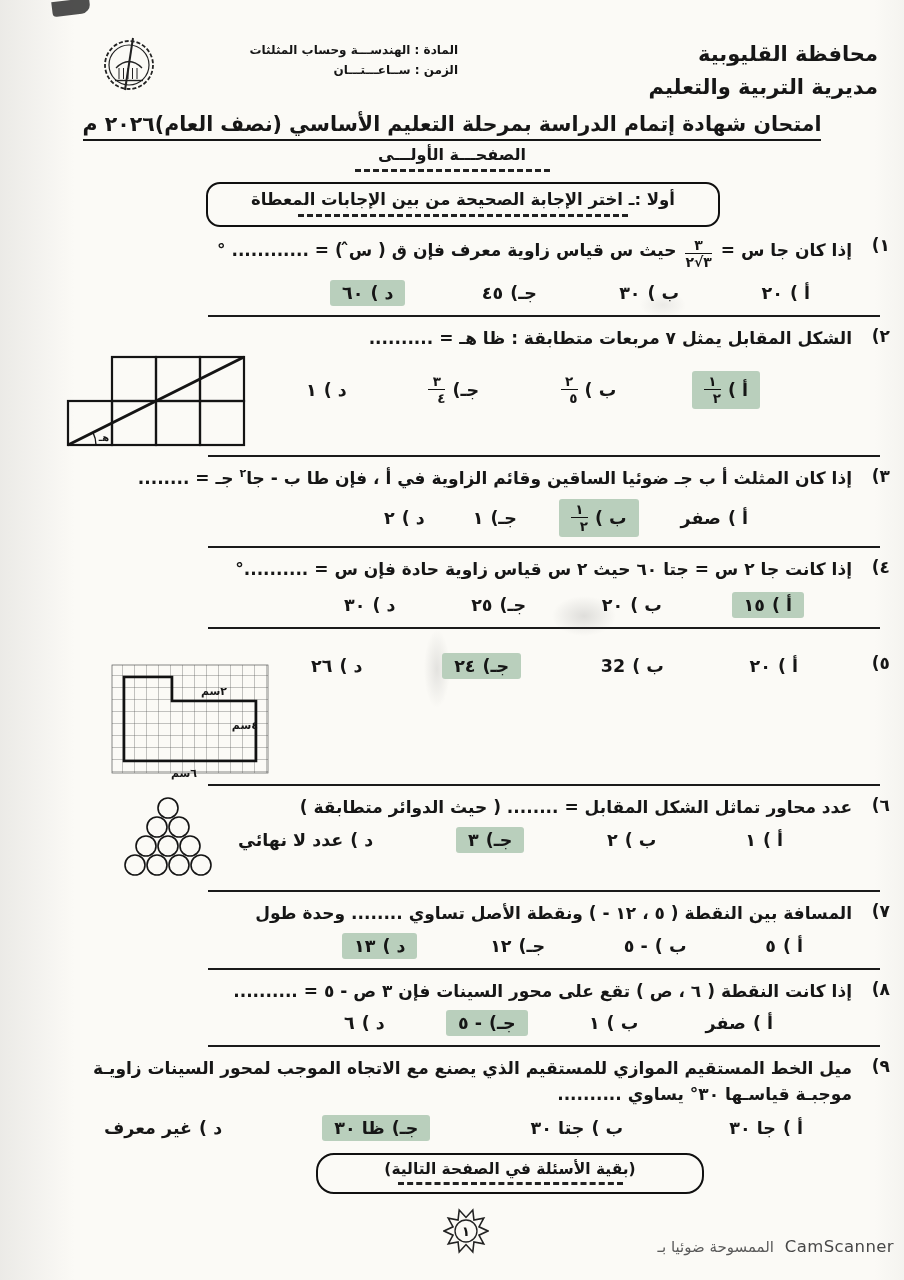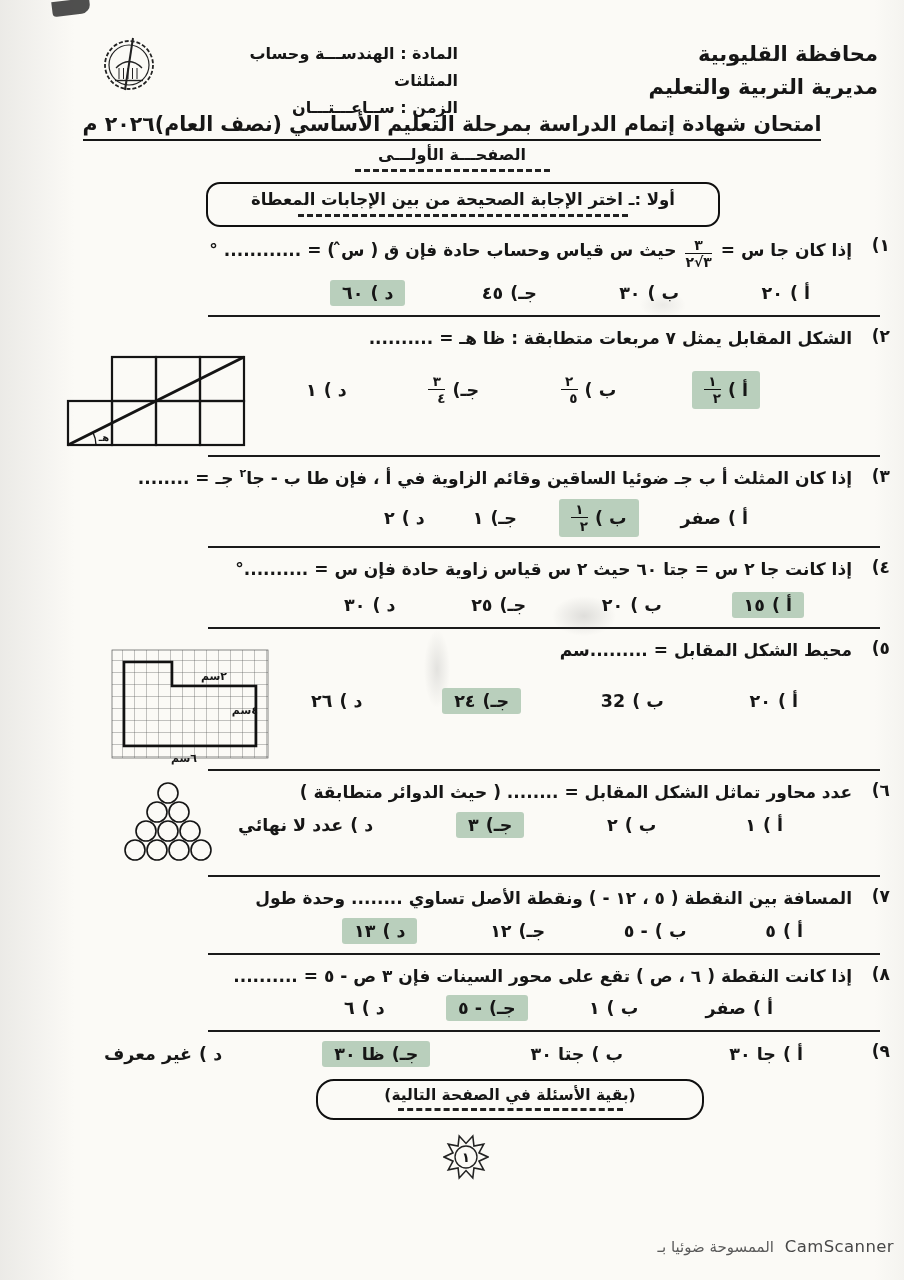--- a/index.html
+++ b/index.html
@@ -21,21 +21,21 @@
   .sm2 { top:630px; left:424px; width:26px; height:78px;
     background:radial-gradient(closest-side, rgba(120,120,120,.18), rgba(0,0,0,0)); }
   .sm3 { top:292px; left:640px; width:46px; height:26px;
     background:radial-gradient(closest-side, rgba(120,120,120,.12), rgba(0,0,0,0)); }
 
   
   .header { position:relative; height:108px; }
   .gov { position:absolute; top:38px; right:26px; text-align:right;
     font-size:21px; line-height:1.55; }
   .meta { position:absolute; top:40px; left:186px; width:272px; text-align:right;
-    font-size:16px; line-height:1.7; }
+    font-size:12px; line-height:1.7; }
   .logo { position:absolute; top:36px; left:102px; }
 
   .title { text-align:center; font-size:20.5px; margin-top:4px; }
   .title span { border-bottom:2.5px solid #161616; padding-bottom:3px; }
   .pagelabel { text-align:center; font-size:16px; margin-top:9px; letter-spacing:.5px; }
   .dashline { width:195px; border-top:3.5px dashed #222; margin:5px auto 0; }
 
   .instrbox { width:490px; margin:10px 184px 2px auto; border:2.5px solid #0f0f0f;
     border-radius:14px; padding:6px 10px 8px; text-align:center; font-size:16.5px; }
   .instrbox .dash2 { width:330px; border-top:3.5px dashed #222; margin:5px auto 0; }
@@ -115,21 +115,21 @@
     <span>أولا :ـ اختر الإجابة الصحيحة من بين الإجابات المعطاة</span>
     <div class="dash2"></div>
   </div>
 
   <div class="q" style="margin-top:8px">
     <span class="qnum">١)</span>
     <div class="qtext">
       <span>إذا كان جا س =</span><span class="frac big">
           <span class="fn">٣</span>
           <span class="fd" dir="ltr">٣√٢</span>
-        </span><span>حيث س قياس وحساب حادة فإن ق ( س̂ ) = ............ °</span>
+        </span><span>حيث س قياس زاوية معرف فإن ق ( س̂ ) = ............ °</span>
     </div>
     <div class="opts" style="margin:12px 88px 0 330px">
       <span class="opt">
           <span>أ )</span>
           <span>٢٠</span>
         </span>
       <span class="opt">
           <span>ب )</span>
           <span>٣٠</span>
         </span>
@@ -242,21 +242,20 @@
       <span class="opt">
           <span>د )</span>
           <span>٣٠</span>
         </span>
     </div>
   </div>
   <div class="sep"></div>
 
   <div class="q" style="min-height:122px">
     <span class="qnum">٥)</span>
-    <div class="qtext" style="margin-left:300px">محيط الشكل المقابل = .........سم</div>
     <div class="fig fig5">
       <svg width="186" height="118" viewBox="0 0 186 118">
         <defs>
           <pattern id="gp" width="12" height="12" patternUnits="userSpaceOnUse">
             <path d="M12 0H0V12" fill="none" stroke="#555" stroke-width="0.7"></path>
           </pattern>
         </defs>
         <rect x="2" y="2" width="156" height="108" fill="url(#gp)" stroke="#555" stroke-width="0.7"></rect>
         <path d="M14 14 H62 V38 H146 V98 H14 Z" fill="none" stroke="#111" stroke-width="2.6"></path>
         <text x="104" y="32" font-size="11" text-anchor="middle">٢سم</text>
@@ -376,20 +375,21 @@
       <span class="opt">
           <span>د )</span>
           <span>٦</span>
         </span>
     </div>
   </div>
   <div class="sep"></div>
 
   <div class="q">
     <span class="qnum">٩)</span>
+    <div class="qtext" style="margin-left:70px">ميل الخط المستقيم الموازي للمستقيم الذي يصنع مع الاتجاه الموجب لمحور السينات زاويـة موجبـة قياسـها ٣٠° يساوي ..........</div>
     <div class="opts" style="margin:8px 95px 0 98px">
       <span class="opt">
           <span>أ )</span>
           <span>جا ٣٠</span>
         </span>
       <span class="opt">
           <span>ب )</span>
           <span>جتا ٣٠</span>
         </span>
       <span class="opt hl">

